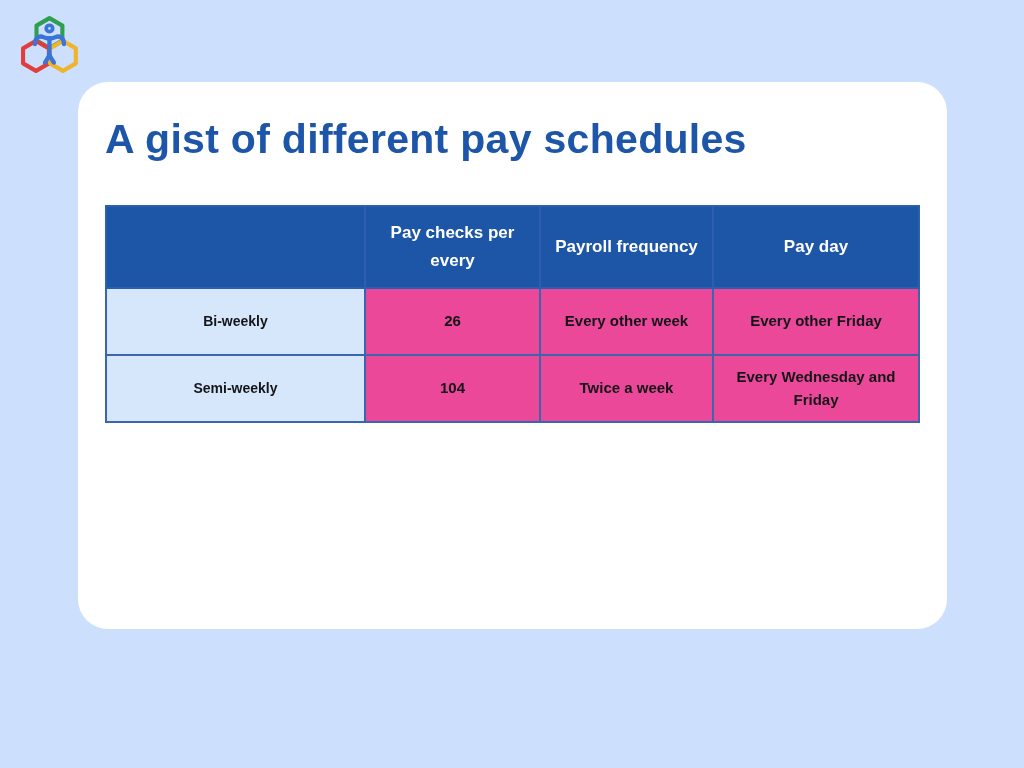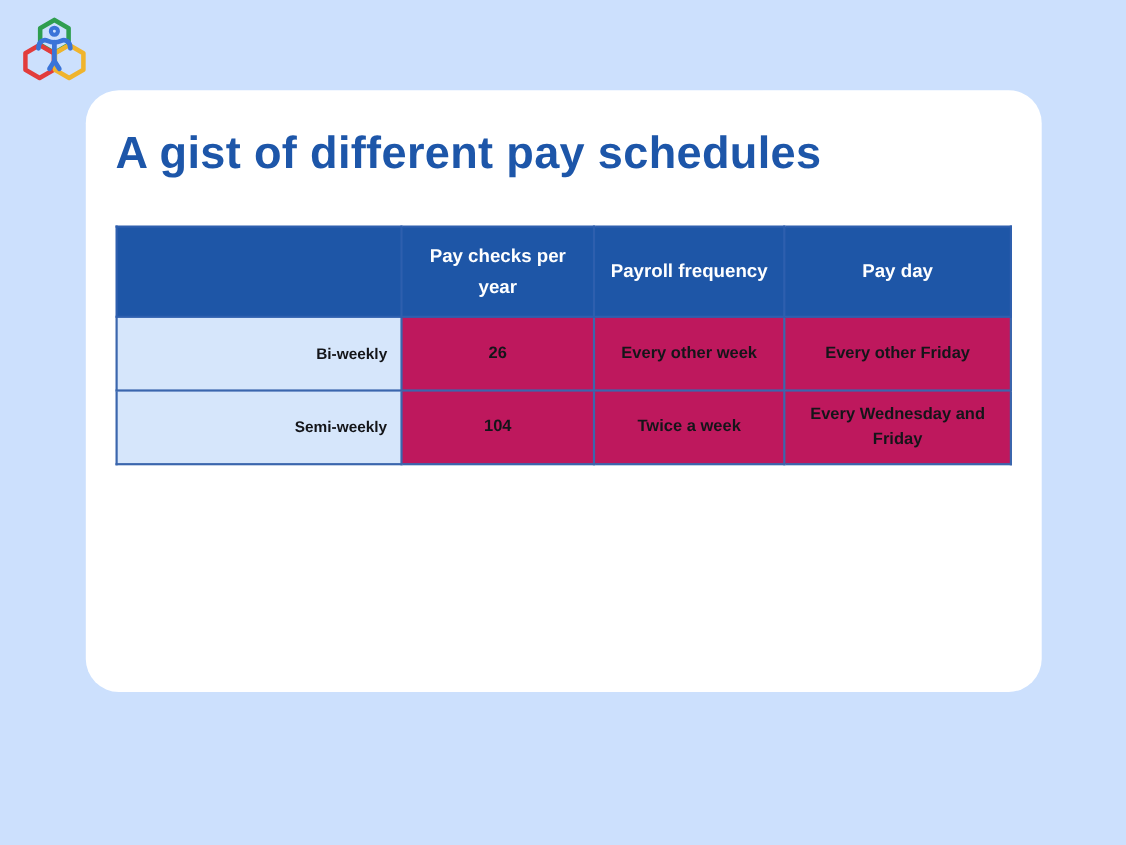--- a/index.html
+++ b/index.html
@@ -62,26 +62,25 @@
     font-size: 17px;
     height: 82px;
     line-height: 1.65;
     border-color: #2e5fae;
   }
   table.schedule tbody td {
     height: 67px;
     color: #141519;
     font-size: 15px;
     line-height: 1.5;
-    background: #be185d;
+    background: #ec4899;
   }
   table.schedule tbody td.row-label {
     background: #d6e6fb;
     font-size: 14px;
-    text-align: right;
   }
   col.c1 { width: 259px; }
   col.c2 { width: 175px; }
   col.c3 { width: 173px; }
   col.c4 { width: 206px; }
 </style>
 </head>
 <body>
 
 <div class="stage">
@@ -109,21 +108,21 @@
     <table class="schedule">
       <colgroup>
         <col class="c1">
           <col class="c2">
           <col class="c3">
           <col class="c4">
       </colgroup>
       <thead>
         <tr>
           <th></th>
-          <th>Pay checks per year</th>
+          <th>Pay checks per every</th>
           <th>Payroll frequency</th>
           <th>Pay day</th>
         </tr>
       </thead>
       <tbody>
         <tr>
           <td class="row-label">Bi-weekly</td>
           <td>26</td>
           <td>Every other week</td>
           <td>Every other Friday</td>

